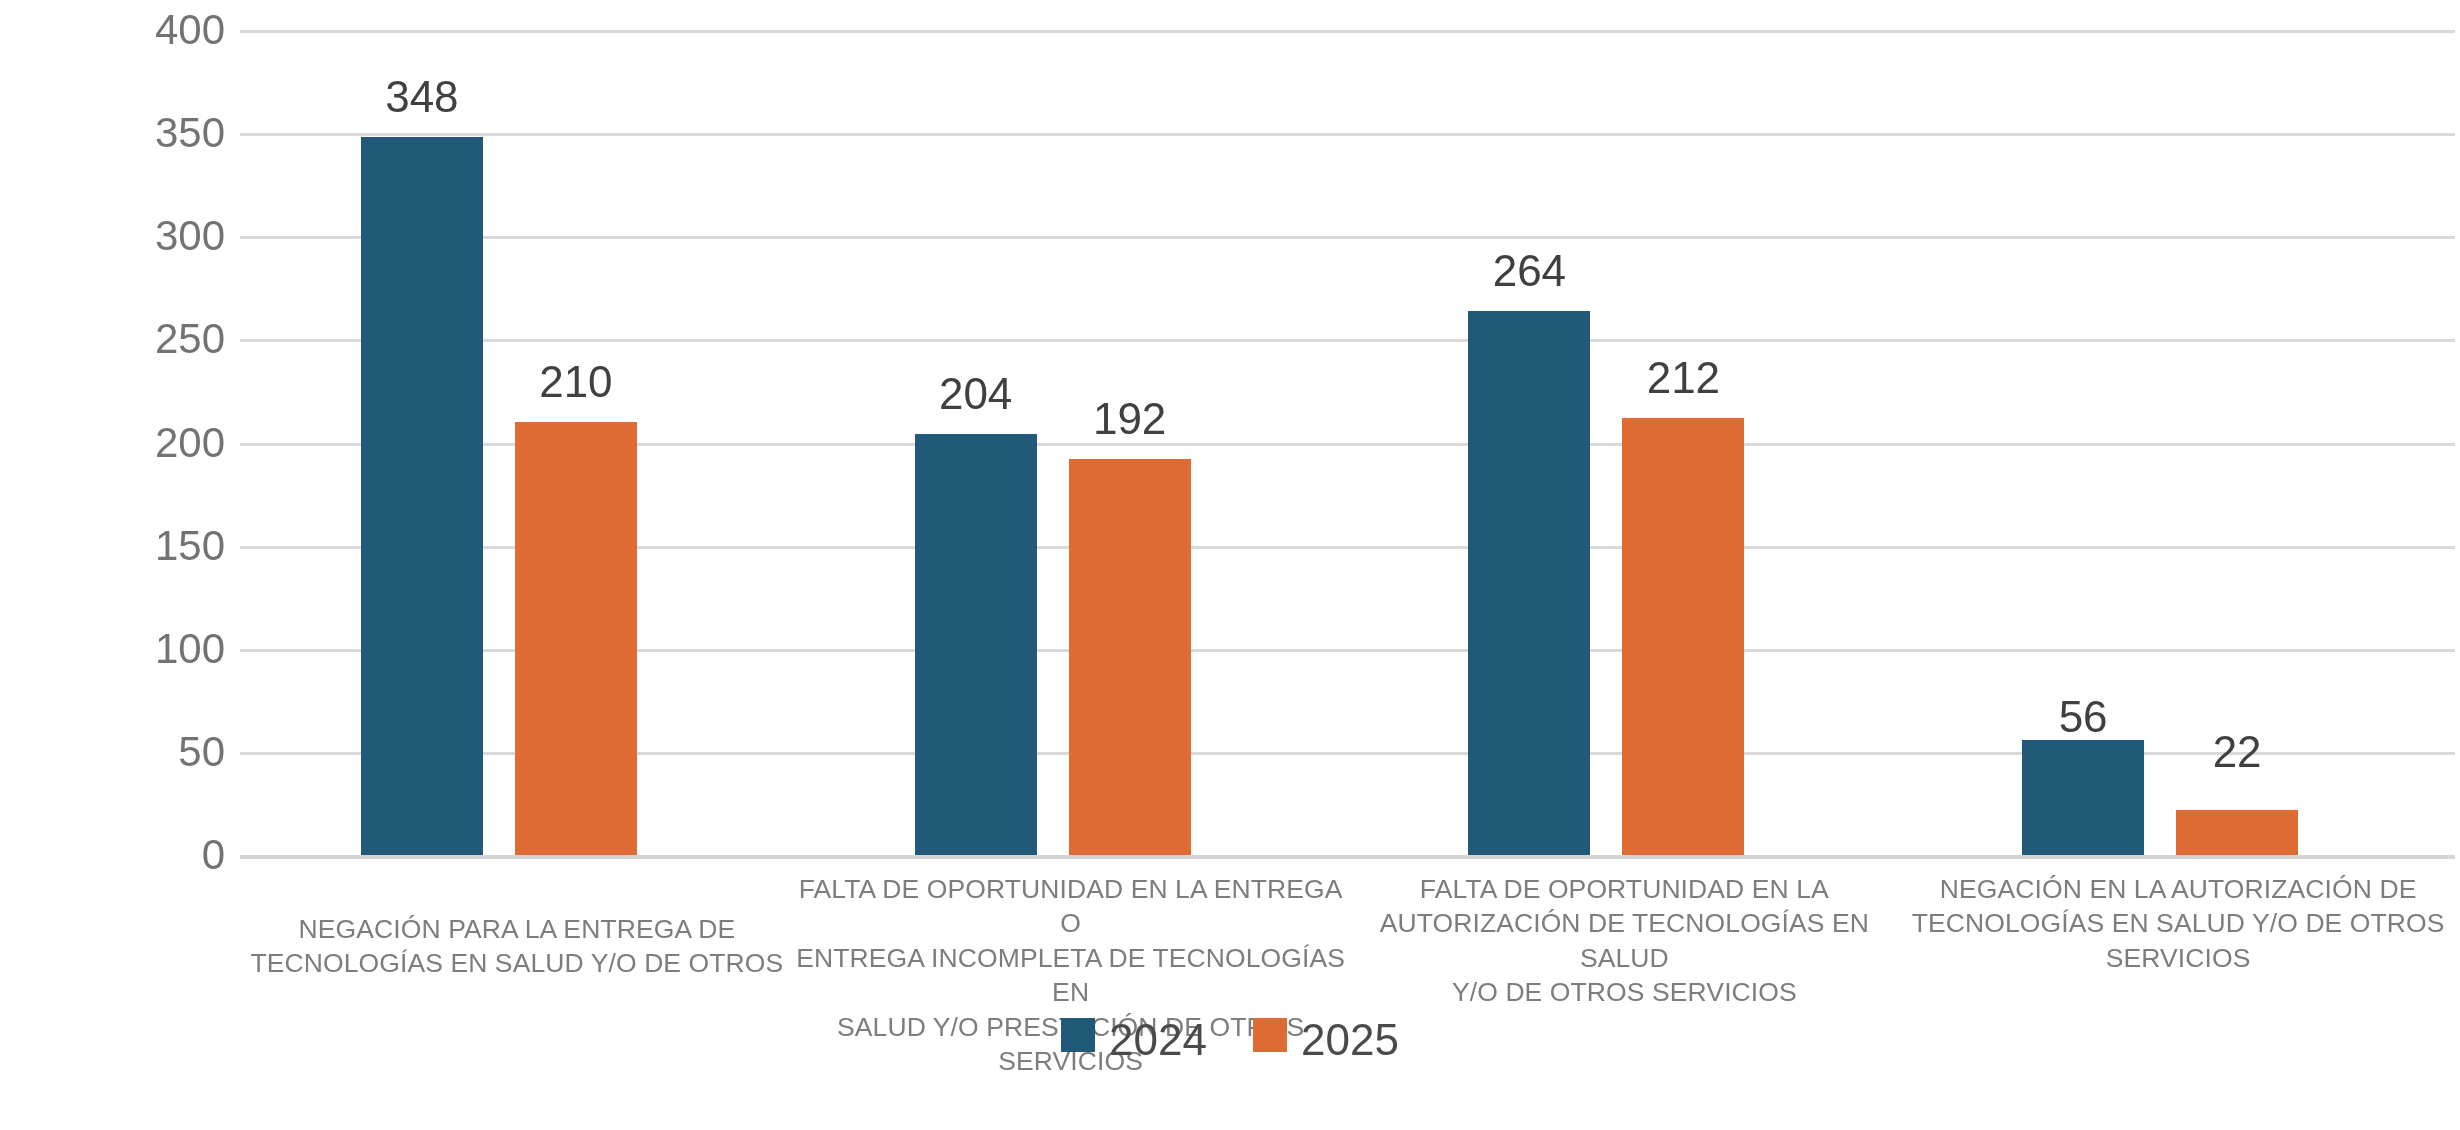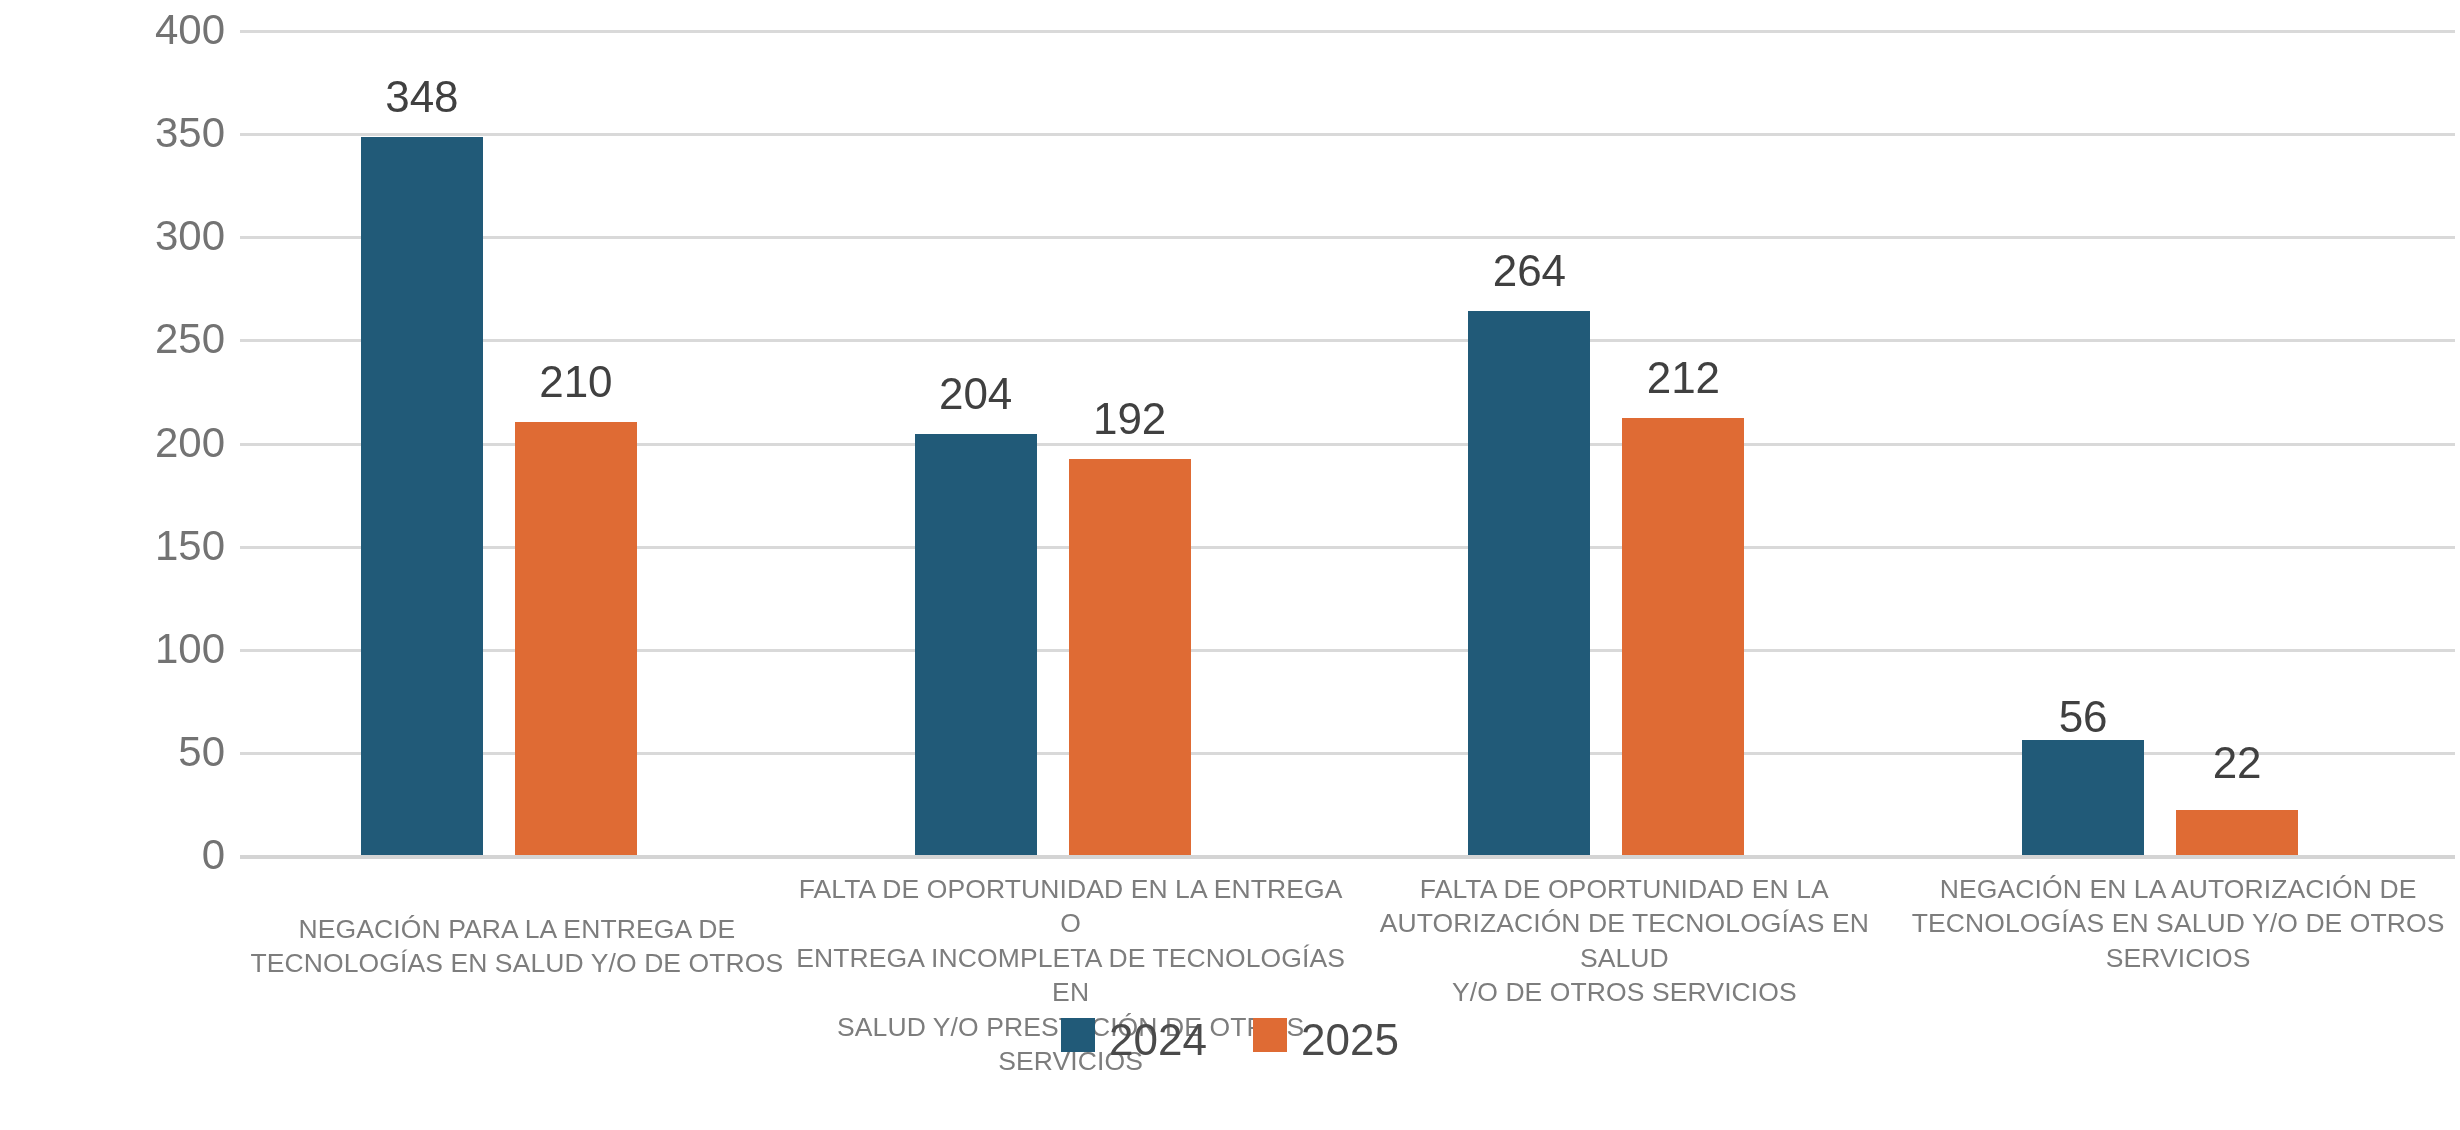--- a/index.html
+++ b/index.html
@@ -219,21 +219,21 @@
             <div class="bar-value" style="bottom: 455.25px;">212</div>
           </div>
         </div>
         <div class="bar-group" style="left: 1661.25px; width: 553.75px;">
           <div class="bar-slot" style="left: 120.875px; height: 825px;">
             <div class="bar s2024" title="2024: 56" style="height: 115.5px; background: rgb(33, 90, 120);"></div>
             <div class="bar-value" style="bottom: 116px;">56</div>
           </div>
           <div class="bar-slot" style="left: 274.875px; height: 825px;">
             <div class="bar s2025" title="2025: 22" style="height: 45.375px; background: rgb(223, 107, 52);"></div>
-            <div class="bar-value" style="bottom: 70px; margin-top: 36px;">22</div>
+            <div class="bar-value" style="bottom: 81px; margin-top: 36px;">22</div>
           </div>
         </div>
       </div>
   </div>
 
   <div id="category-labels">
       <div class="cat-label" style="left: 0px; width: 553.75px; margin-top: 40px;">
         <div>NEGACIÓN PARA LA ENTREGA DE</div>
         <div>TECNOLOGÍAS EN SALUD Y/O DE OTROS</div>
       </div>

